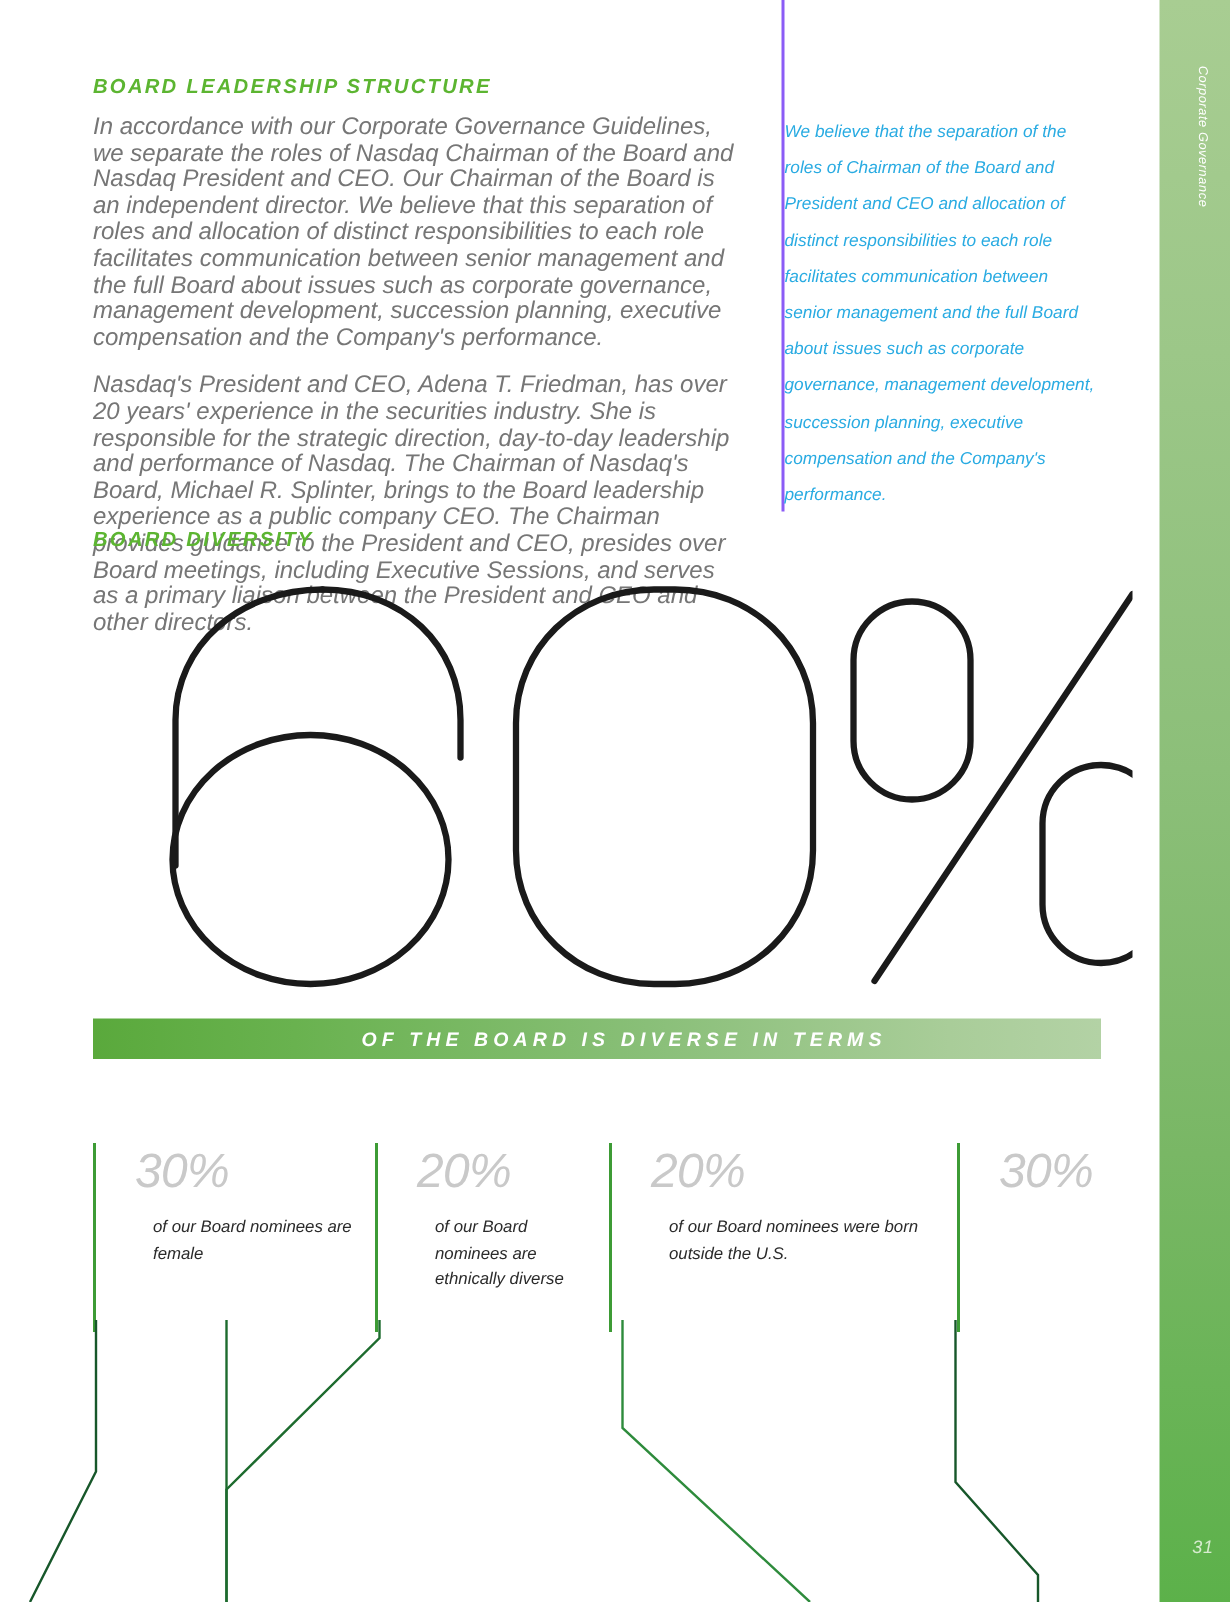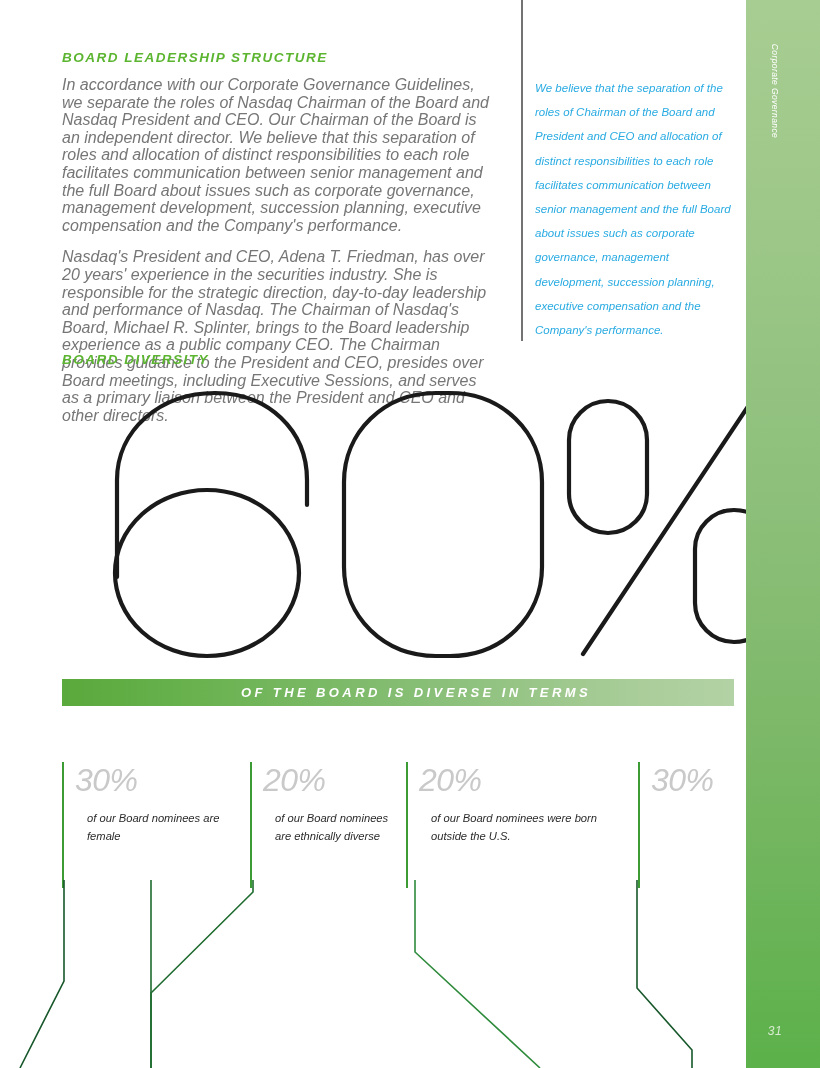--- a/index.html
+++ b/index.html
@@ -17,21 +17,21 @@
     background: #ffffff;
     overflow: hidden;
     font-style: italic;
   }
 
   
   .side-rail {
     position: absolute;
     top: 0;
     right: 0;
-    width: 74px;
+    width: 47px;
     height: 1068px;
     background: linear-gradient(to bottom, #a8cd92 0%, #9cc788 22%, #8cbf79 48%, #79b765 72%, #5cb14a 100%);
   }
   .side-rail-label {
     position: absolute;
     top: 46px;
     left: 50%;
     transform: translateX(-50%) rotate(90deg);
     transform-origin: center center;
     white-space: nowrap;
@@ -58,23 +58,22 @@
     letter-spacing: 0.5px;
   }
 
   
   .pullquote {
     position: absolute;
     left: 521px;
     top: 0;
     width: 212px;
     height: 341px;
-    border-left: 2px solid #737373;
+    border-left: 2px solid #8b5cf6;
     box-sizing: border-box;
-    padding-left: 12px;
   }
   .pullquote p {
     margin: 0;
     padding-top: 76px;
     color: #29abe2;
     font-size: 11.5px;
     line-height: 24.2px;
     letter-spacing: 0.02px;
   }
 
@@ -142,21 +141,21 @@
   
   .stats {
     position: absolute;
     left: 62px;
     top: 762px;
     width: 672px;
     display: flex;
   }
   .stat {
     border-left: 2px solid #3d9b35;
-    padding-left: 11px;
+    padding-left: 26px;
     box-sizing: border-box;
     height: 126px;
   }
   .stat-0 { width: 188px; }
   .stat-1 { width: 156px; }
   .stat-2 { width: 232px; }
   .stat-3 { width: 96px; }
   .stat-value {
     color: #c9c9c9;
     font-size: 32px;

